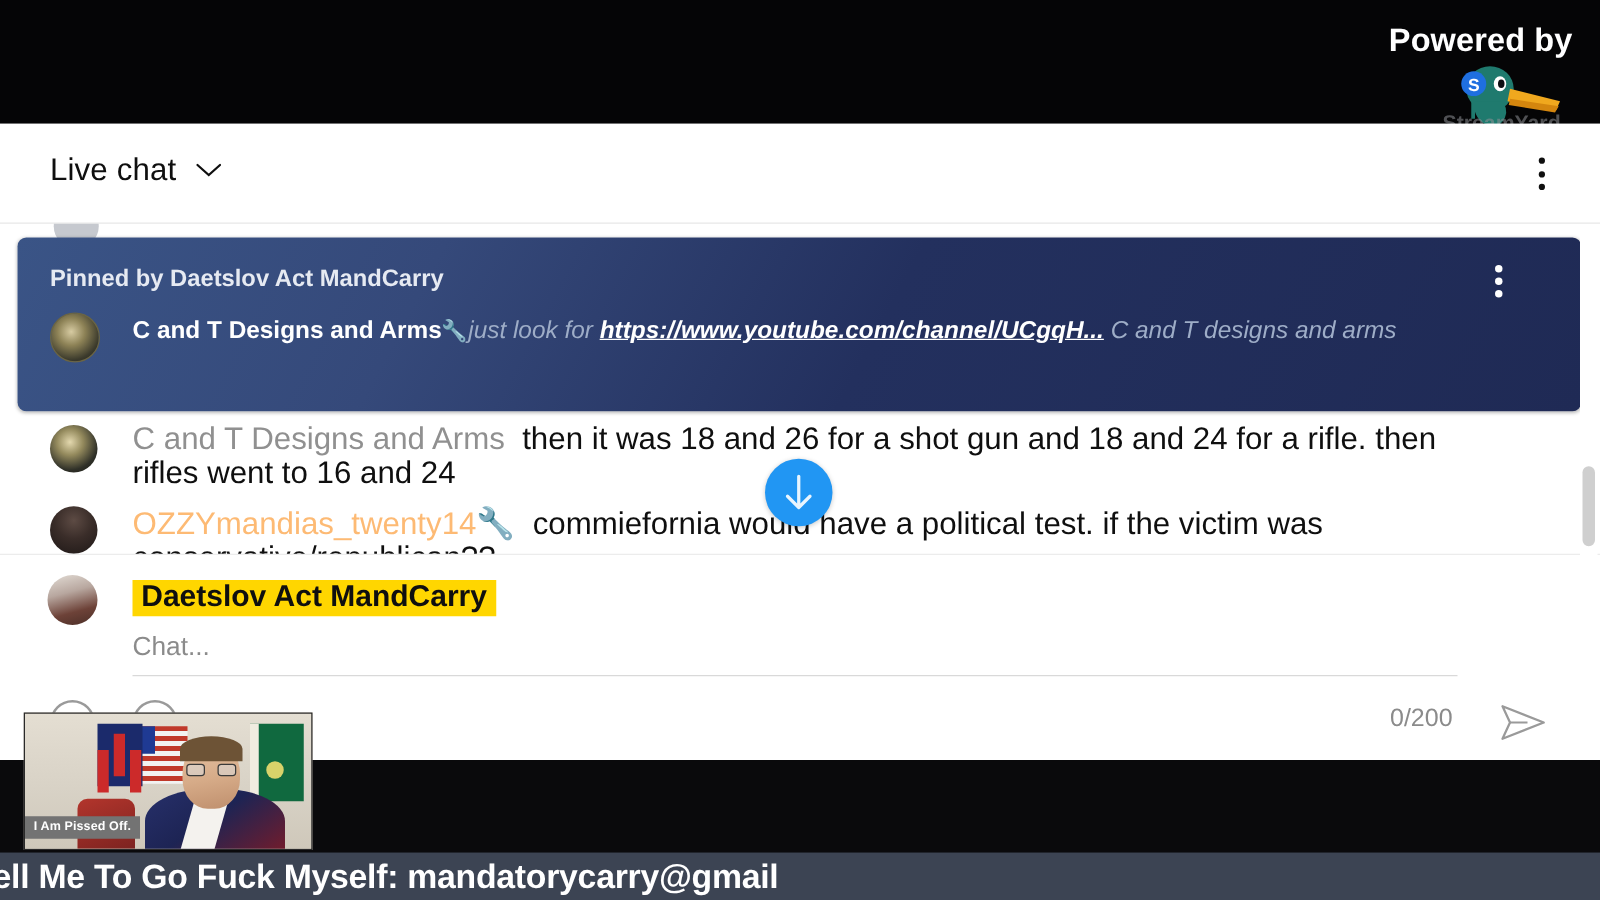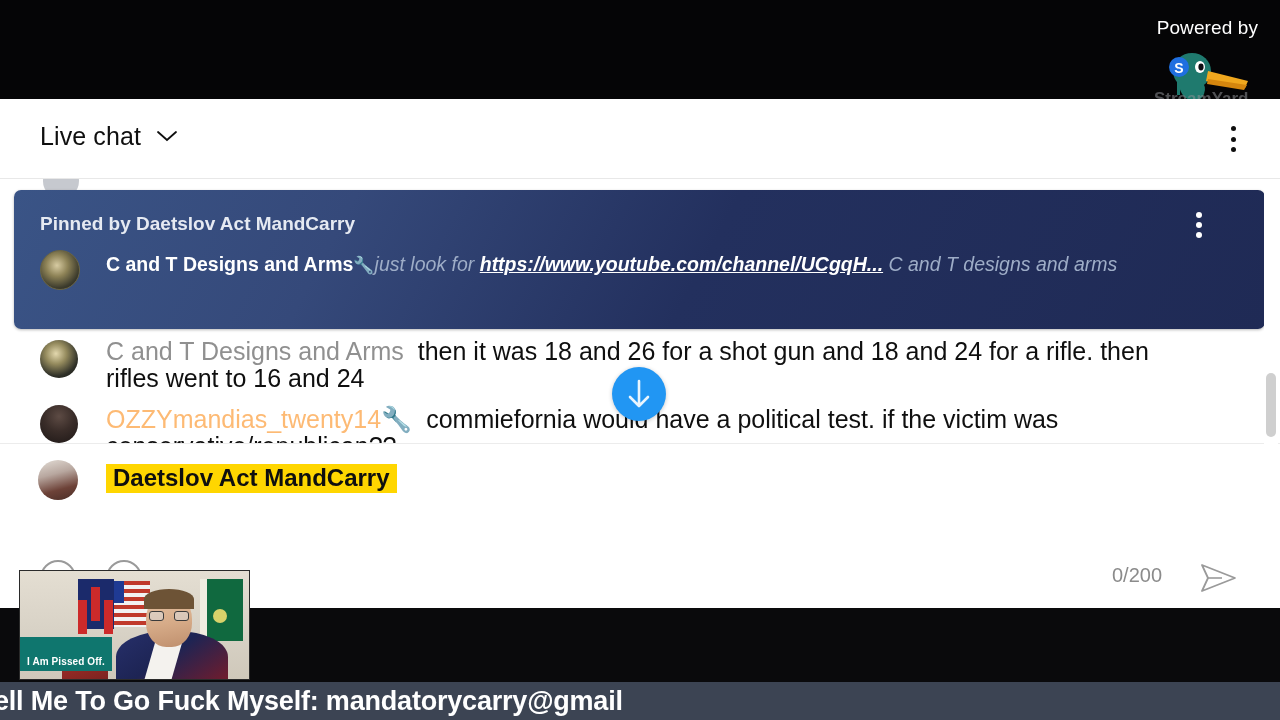--- a/index.html
+++ b/index.html
@@ -27,22 +27,22 @@
   .topbar {
     position: absolute;
     left: 0; top: 0;
     width: 1280px; height: 99px;
     background: #050506;
   }
   .powered-by {
     position: absolute;
     right: 22px; top: 17px;
     color: #ffffff;
-    font-size: 19px;
-    font-weight: 400;
+    font-size: 26px;
+    font-weight: 700;
     letter-spacing: .1px;
     white-space: nowrap;
   }
   .sy-logo {
     position: absolute;
     right: 28px; top: 47px;
     width: 104px; height: 58px;
   }
 
   
@@ -392,25 +392,25 @@
   .wc-red {
     position: absolute;
     left: 42px; bottom: 0;
     width: 46px; height: 40px;
     background: linear-gradient(160deg, #b3352c 0%, #7d2320 100%);
     border-radius: 8px 8px 0 0;
   }
   .wc-caption {
     position: absolute;
     left: 0; bottom: 8px;
-    background: #0f766e;
+    background: #737373;
     color: #ffffff;
     font-size: 10px;
     font-weight: 700;
-    padding: 19px 7px 4px 7px;
+    padding: 3px 7px 4px 7px;
     letter-spacing: .1px;
   }
 
   
   .banner {
     position: absolute;
     left: 0; top: 682px;
     width: 1280px; height: 38px;
     background: #3c4453;
   }
@@ -496,20 +496,21 @@
 
   <div class="scrollbtn">
     <svg viewBox="0 0 54 54" width="54" height="54">
       <path d="M27 14 L27 38 M18 30 L27 39 L36 30" stroke="#e9f5fe" stroke-width="2.6" fill="none" stroke-linecap="round" stroke-linejoin="round"></path>
     </svg>
   </div>
 
   <div class="composer">
     <div class="me-av"></div>
     <div class="me-name">Daetslov Act MandCarry</div>
+    <input class="chat-input" type="text" placeholder="Chat..." style="">
     <div class="circle-btn cbtn-1"></div>
     <div class="circle-btn cbtn-2"></div>
     <div class="charcount">0/200</div>
     <svg class="sendbtn" viewBox="0 0 38 34">
       <path d="M2 4 L35 17 L2 30 L8 17 Z" stroke="#9a9a9a" stroke-width="1.8" fill="none" stroke-linejoin="round"></path>
       <path d="M8 17 L22 17" stroke="#9a9a9a" stroke-width="1.6" fill="none"></path>
     </svg>
   </div>
 
   <div class="sbar-track"></div>

